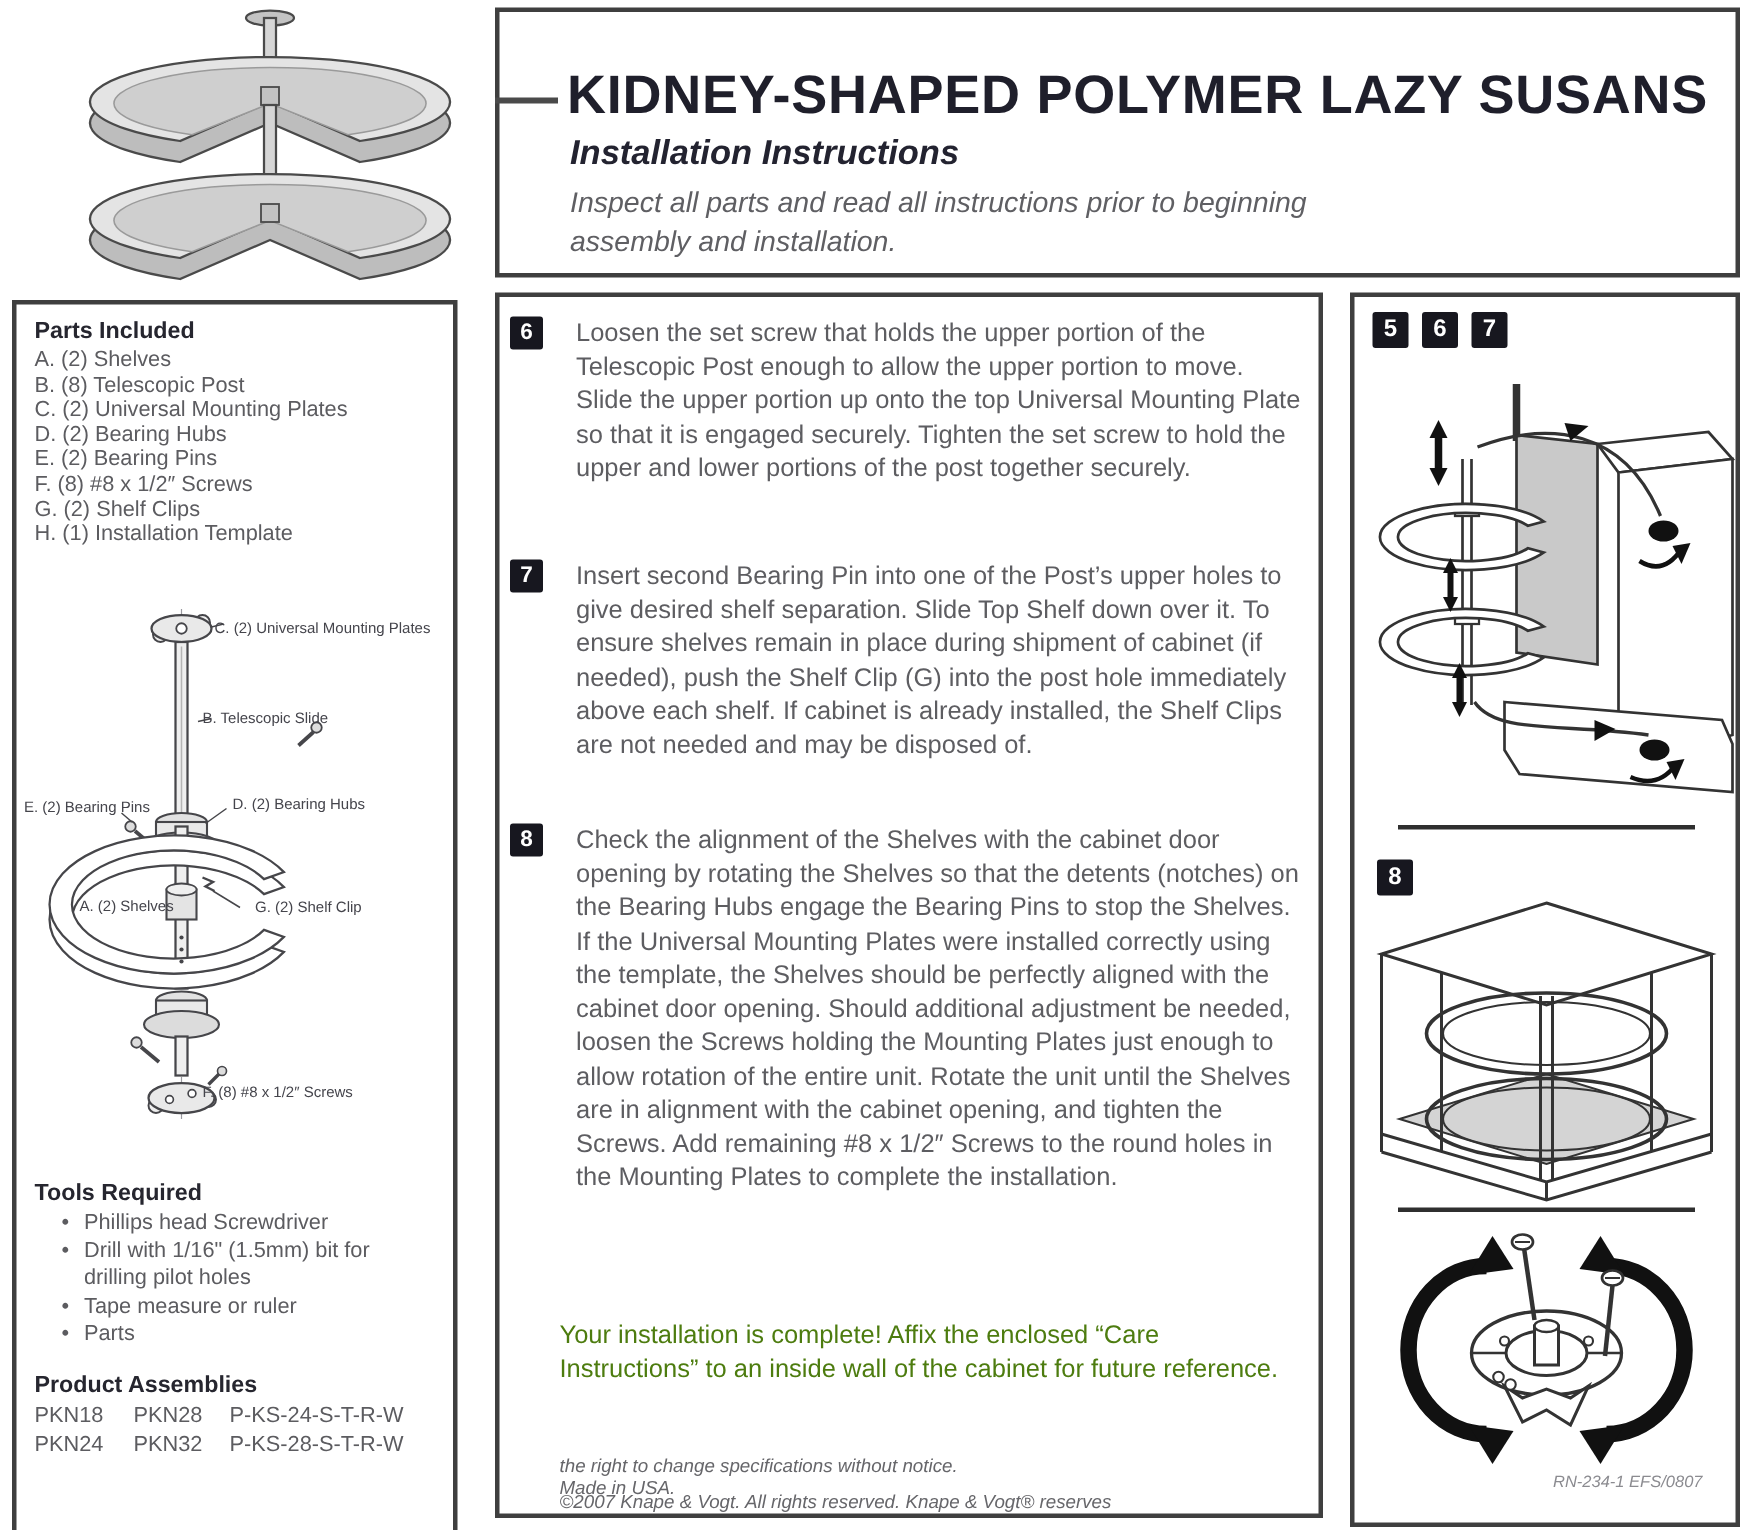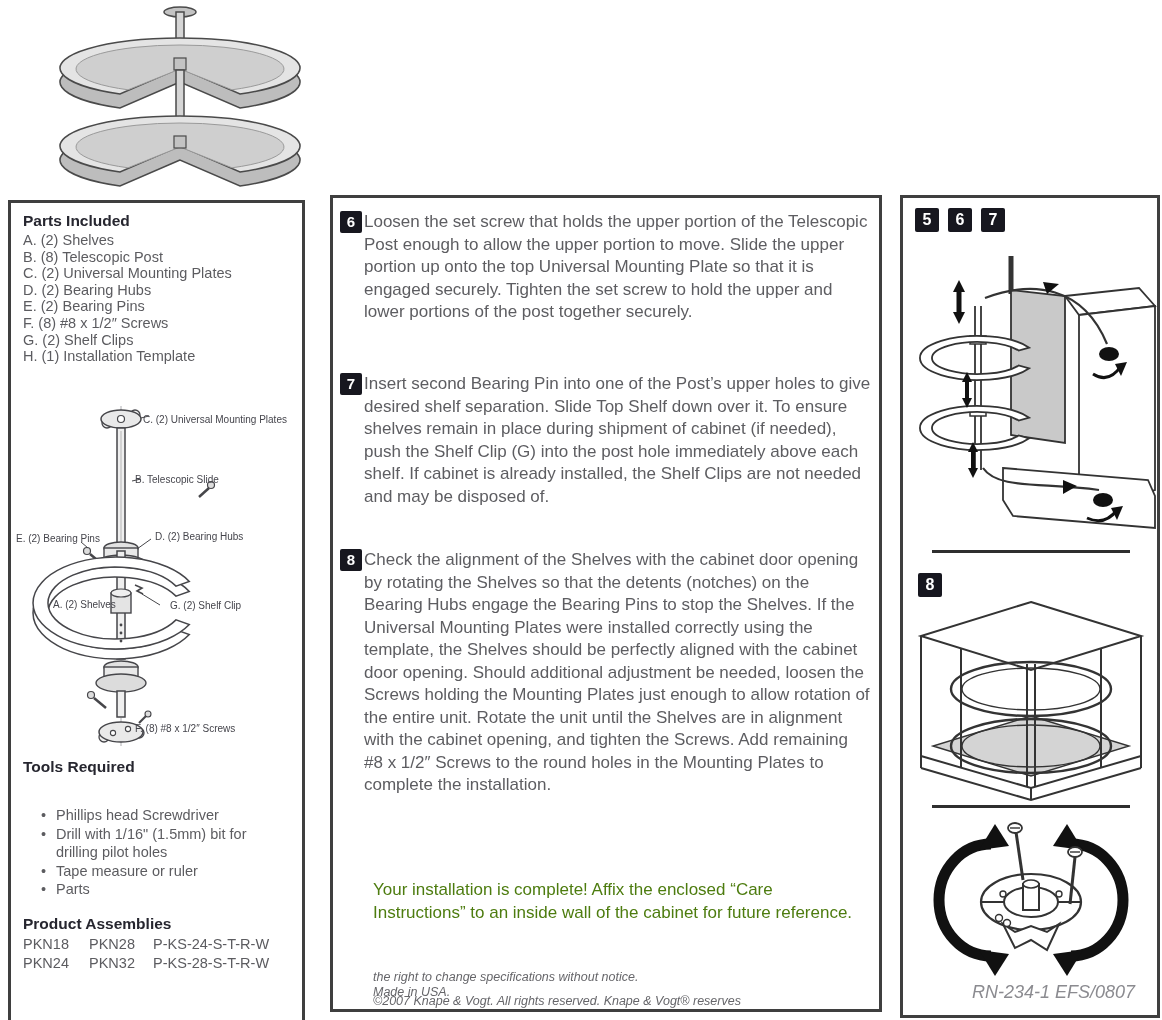--- a/index.html
+++ b/index.html
@@ -26,30 +26,30 @@
   .tlist li:before{content:"\2022";position:absolute;left:2px;top:0;color:#5c5c60;}
   .asm-row{position:absolute;left:12px;font-size:14.5px;color:#5c5c60;white-space:nowrap;}
   .asm-row span{display:inline-block;}
   .asm-c1{width:62px;} .asm-c2{width:60px;}
   .dlabel{position:absolute;font-size:10px;color:#45454c;white-space:nowrap;}
 
   
   .step{position:absolute;left:7px;right:8px;display:flex;align-items:flex-start;}
   .badge{flex:0 0 auto;width:22px;height:22px;background:#17171f;color:#fff;font-weight:bold;
          font-size:15px;line-height:22px;text-align:center;border-radius:2px;}
-  .step-text{margin-left:2px;font-size:17px;line-height:22.5px;color:#5d5d61;}
+  .step-text{margin-left:22px;font-size:17px;line-height:22.5px;color:#5d5d61;}
   .para{position:absolute;left:40px;right:14px;font-size:17px;line-height:22.5px;color:#4d7c0f;}
   .copyr{position:absolute;left:40px;font-size:12.5px;font-style:italic;color:#66666a;line-height:15.5px;}
 
   
   .badgerow{position:absolute;left:12px;top:10px;display:flex;gap:9px;}
   .badge-lg{width:24px;height:24px;background:#17171f;color:#fff;font-weight:bold;
             font-size:16px;line-height:24px;text-align:center;border-radius:2px;}
   .divider{position:absolute;left:29px;width:198px;height:3px;background:#2f2f2f;}
-  .doccode{position:absolute;right:22px;top:784px;font-size:18px;font-style:italic;color:#8b8b90;}
+  .doccode{position:absolute;right:22px;top:784px;font-size:11px;font-style:italic;color:#8b8b90;}
   svg{position:absolute;}
   .ln{stroke:#46464a;fill:none;}
 </style>
 </head>
 <body>
 
 <div class="page">
 
   <svg style="left:40px;top:0;" width="280" height="196" viewBox="0 0 280 196">
     <ellipse cx="140" cy="12" rx="16" ry="5" fill="#c3c3c3" stroke="#4a4a4a" stroke-width="1.5"></ellipse>
@@ -58,20 +58,26 @@
     <path d="M140,68 L80,94 A120,30 0 1 1 200,94 Z" fill="#e4e4e4" stroke="#4a4a4a" stroke-width="1.5"></path>
     <path d="M140,69 L88,89.8 A104,24 0 1 1 192,89.8 Z" fill="#cfcfcf" stroke="#9a9a9a" stroke-width="1"></path>
     <rect x="134" y="58" width="12" height="12" fill="#c3c3c3" stroke="#4a4a4a" stroke-width="1.2"></rect>
     <rect x="136" y="70" width="8" height="74" fill="#d6d6d6" stroke="#4a4a4a" stroke-width="1.5"></rect>
     <path d="M140,160 L80,186 A120,30 0 1 1 200,186 Z" fill="#bdbdbd" stroke="#4a4a4a" stroke-width="1.5"></path>
     <path d="M140,146 L80,172 A120,30 0 1 1 200,172 Z" fill="#e4e4e4" stroke="#4a4a4a" stroke-width="1.5"></path>
     <path d="M140,147 L88,167.8 A104,24 0 1 1 192,167.8 Z" fill="#cfcfcf" stroke="#9a9a9a" stroke-width="1"></path>
     <rect x="134" y="136" width="12" height="12" fill="#c3c3c3" stroke="#4a4a4a" stroke-width="1.2"></rect>
   </svg>
 
+  <div class="box" style="left:330px;top:5px;width:830px;height:180px;">
+    <div class="hdr-dash"></div>
+    <div class="hdr-title">KIDNEY-SHAPED POLYMER LAZY SUSANS</div>
+    <div class="hdr-sub">Installation Instructions</div>
+    <div class="hdr-note">Inspect all parts and read all instructions prior to beginning assembly and installation.</div>
+  </div>
 
   <div class="box" style="left:8px;top:200px;width:297px;height:936px;">
     <div class="sec-h" style="left:12px;top:9px;">Parts Included</div>
     <ul class="plist">
       <li>A. (2) Shelves</li>
       <li>B. (8) Telescopic Post</li>
       <li>C. (2) Universal Mounting Plates</li>
       <li>D. (2) Bearing Hubs</li>
       <li>E. (2) Bearing Pins</li>
       <li>F. (8) #8 x 1/2″ Screws</li>
@@ -138,21 +144,21 @@
     </svg>
 
     <div class="dlabel" style="left:132px;top:211px;">C. (2) Universal Mounting Plates</div>
     <div class="dlabel" style="left:124px;top:271px;">B. Telescopic Slide</div>
     <div class="dlabel" style="left:5px;top:330px;">E. (2) Bearing Pins</div>
     <div class="dlabel" style="left:144px;top:328px;">D. (2) Bearing Hubs</div>
     <div class="dlabel" style="left:42px;top:396px;">A. (2) Shelves</div>
     <div class="dlabel" style="left:159px;top:397px;">G. (2) Shelf Clip</div>
     <div class="dlabel" style="left:124px;top:520px;">F. (8) #8 x 1/2″ Screws</div>
 
-    <div class="sec-h" style="left:12px;top:555px;">Tools Required</div>
+    <div class="sec-h" style="left:12px;top:584px;">Tools Required</div>
     <ul class="tlist">
       <li>Phillips head Screwdriver</li>
       <li>Drill with 1/16" (1.5mm) bit for drilling pilot holes</li>
       <li>Tape measure or ruler</li>
       <li>Parts</li>
     </ul>
 
     <div class="sec-h" style="left:12px;top:712px;">Product Assemblies</div>
     <div class="asm-row" style="top:733px;">
       <span class="asm-c1">PKN18</span>

